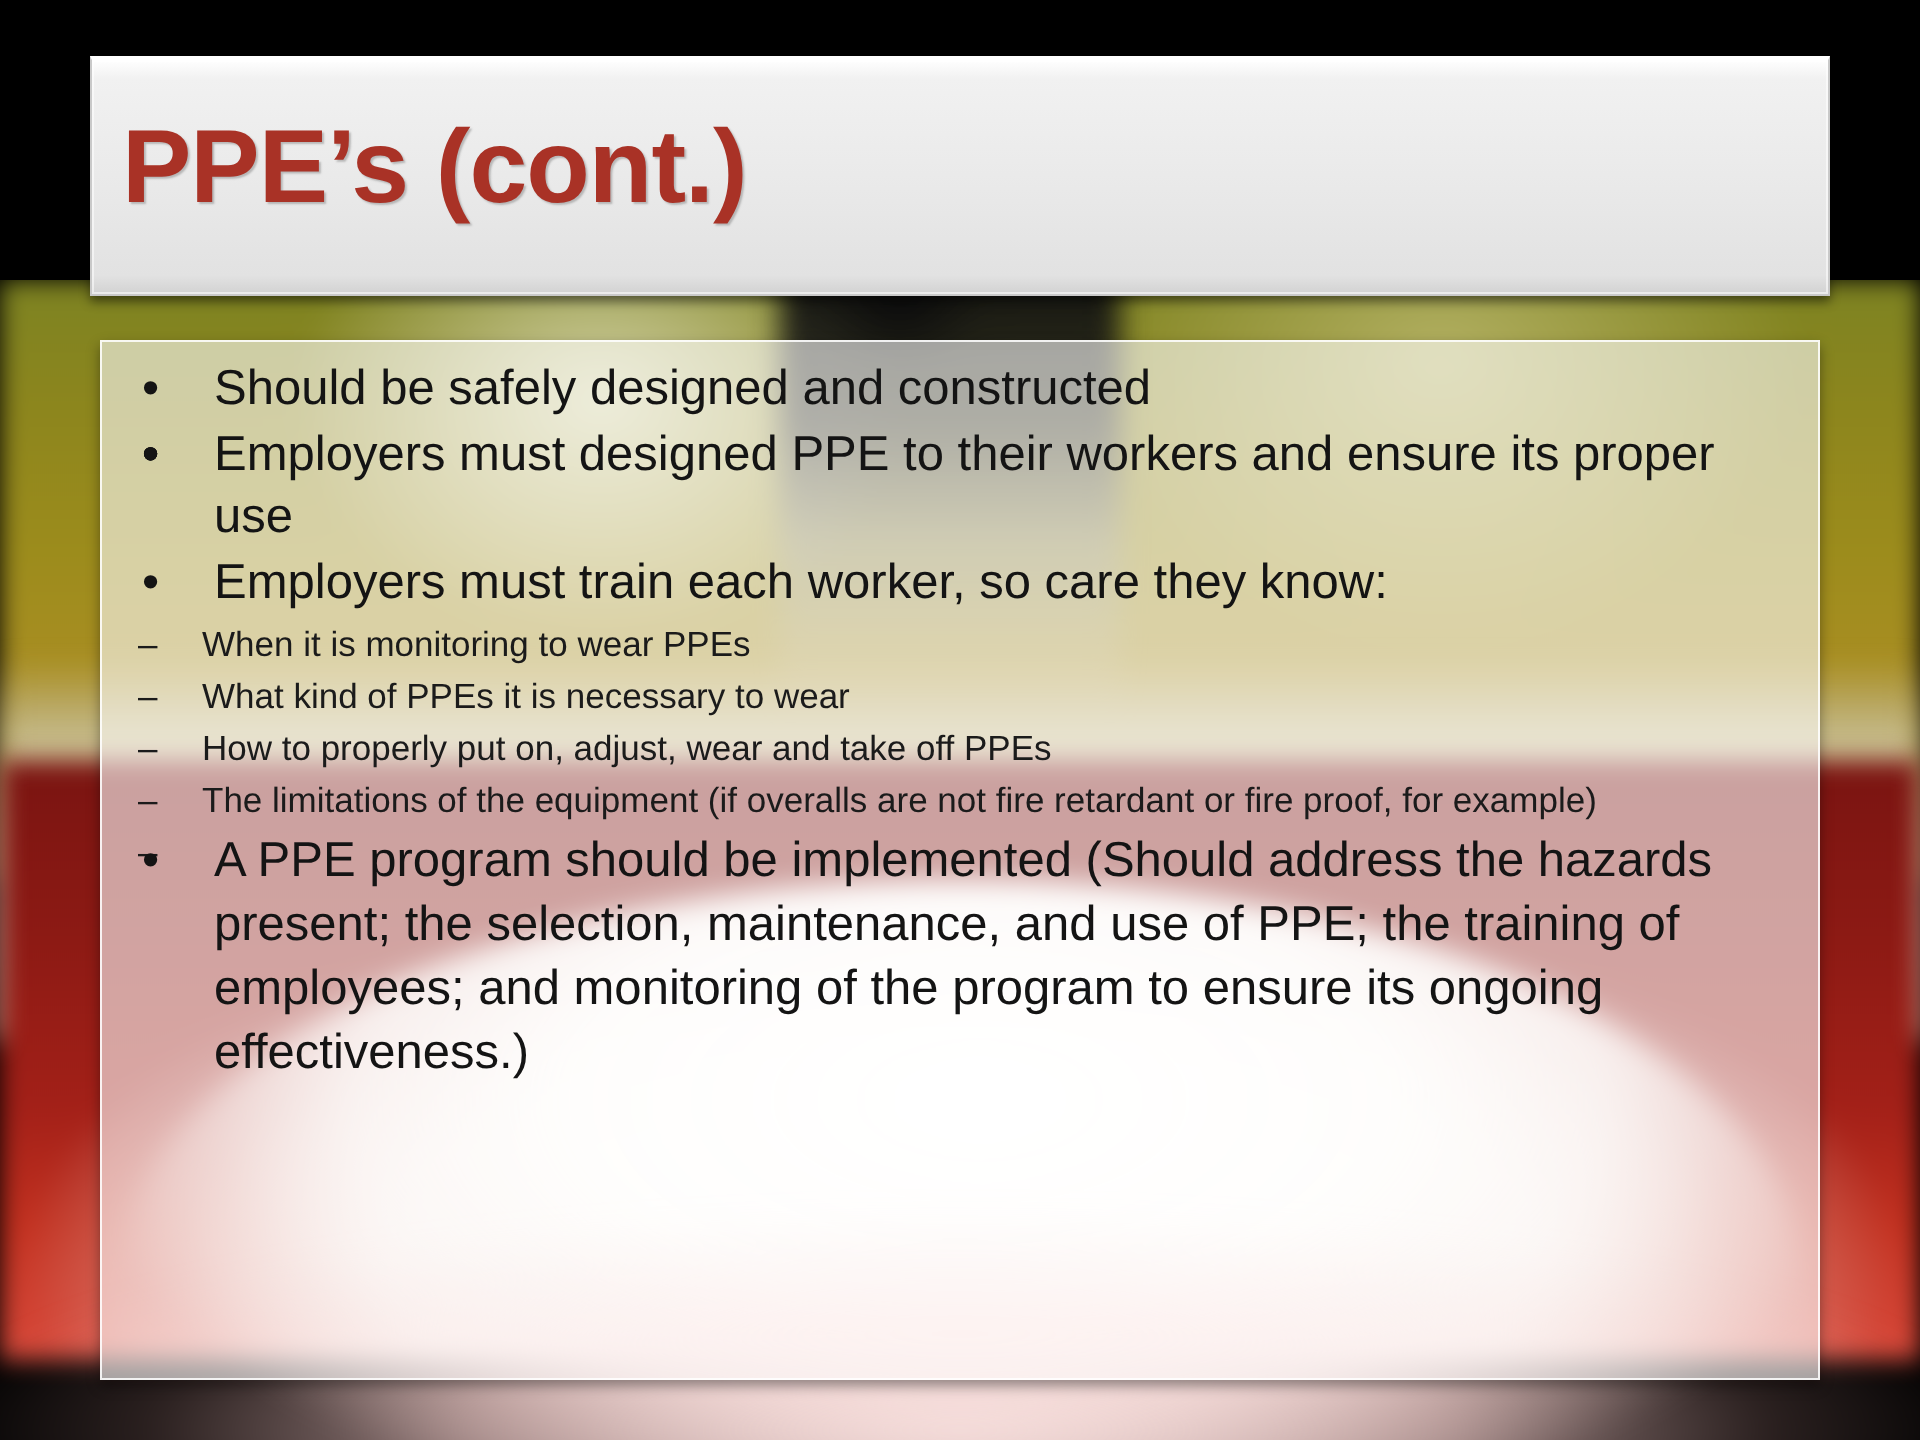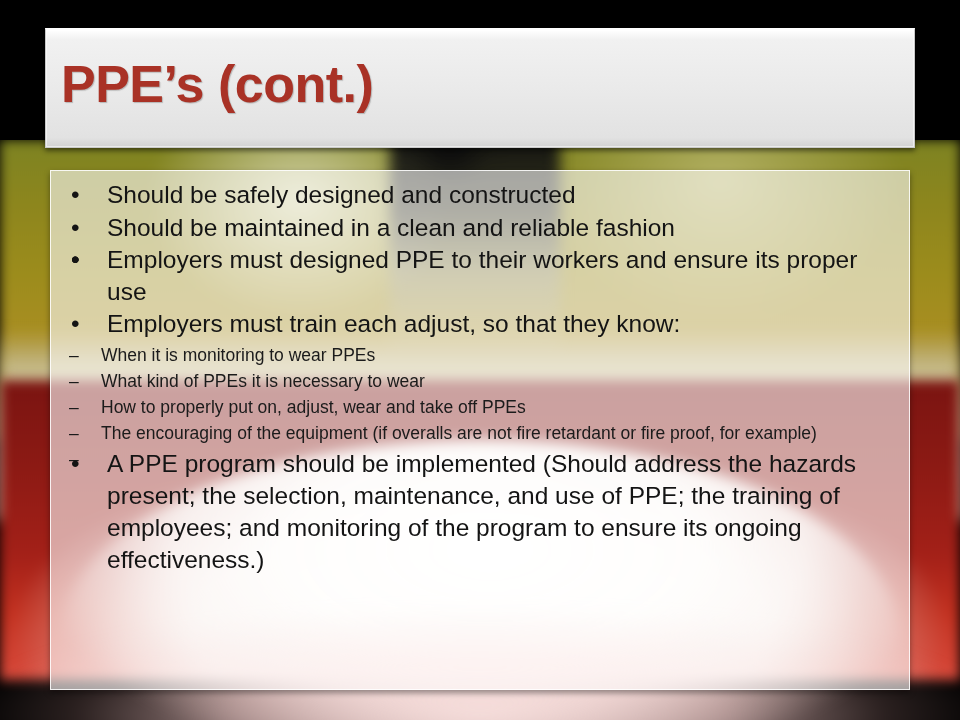--- a/index.html
+++ b/index.html
@@ -225,39 +225,38 @@
   <div class="content-plate">
     <ul class="lvl1">
 
       <li class="b1">
         <span class="dot">•</span>
         <span>Should be safely designed and constructed</span>
       </li>
 
       <li class="b1">
         <span class="dot">•</span>
-        <span>Should be maintained in a clean and reliable fashion</span>
       </li>
 
       <li class="b1">
         <span class="dot">•</span>
       </li>
 
       <li class="b1">
         <span class="dot">•</span>
       </li>
 
       <li class="b1">
         <span class="dot">•</span>
         <span>Employers must designed PPE to their workers and ensure its proper use</span>
       </li>
 
       <li class="b1">
         <span class="dot">•</span>
-        <span>Employers must train each adjust, so that they know:</span>
+        <span>Employers must train each worker, so care they know:</span>
       </li>
 
       <li style="list-style:none;">
         <ul class="lvl2">
 
           <li class="b2">
             <span class="dash">–</span>
             <span>When it is monitoring to wear PPEs</span>
           </li>
 
@@ -266,21 +265,21 @@
             <span>What kind of PPEs it is necessary to wear</span>
           </li>
 
           <li class="b2">
             <span class="dash">–</span>
             <span>How to properly put on, adjust, wear and take off PPEs</span>
           </li>
 
           <li class="b2">
             <span class="dash">–</span>
-            <span>The encouraging of the equipment (if overalls are not fire retardant or fire proof, for example)</span>
+            <span>The limitations of the equipment (if overalls are not fire retardant or fire proof, for example)</span>
           </li>
 
           <li class="b2">
             <span class="dash">–</span>
           </li>
 
         </ul>
       </li>
 
       <li class="b1 para">

